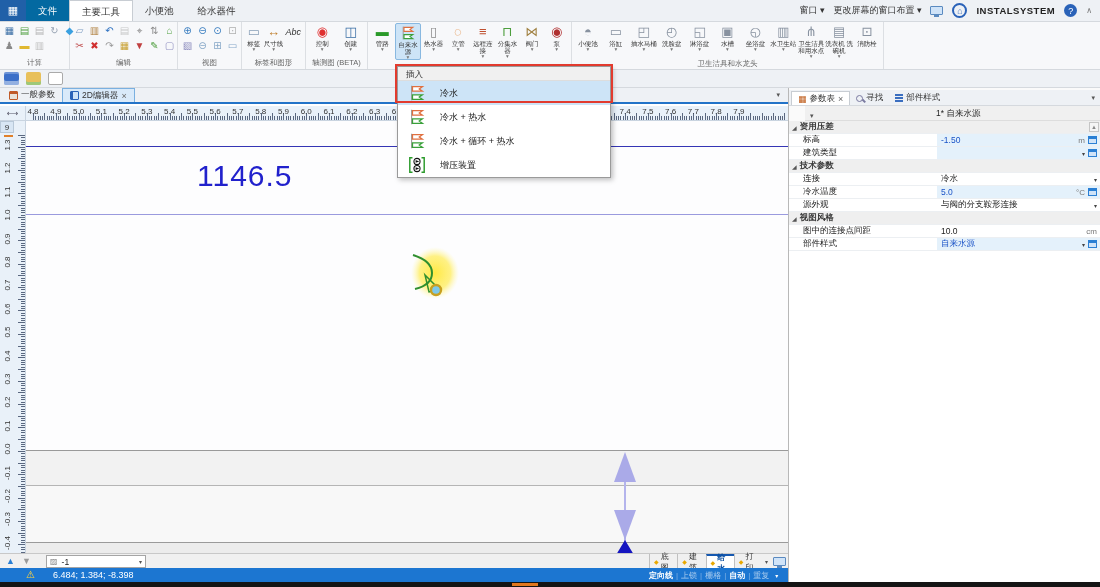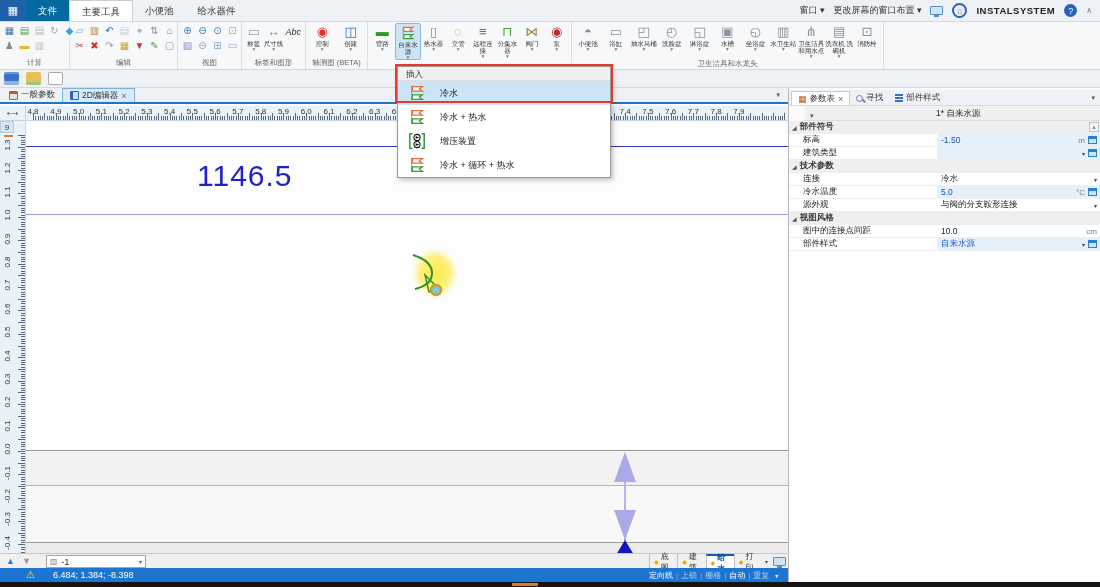--- a/index.html
+++ b/index.html
@@ -96,21 +96,21 @@
   .vtab .dia{color:#e8a800;font-size:6px;}
   .vtab.active{background:#fff;border-top:2px solid #1558b0;color:#0b4fa0;font-weight:bold;}
   .vt-caret{display:flex;align-items:center;padding:0 3px;font-size:6px;color:#555;}
   .vt-mon{display:flex;align-items:center;padding:0 2px;}
 
   .statusbar{position:absolute;left:0;top:480px;width:788px;height:14px;background:#1c76d1;color:#fff;display:flex;align-items:center;}
   .warnic{margin-left:26px;color:#ffd23e;font-size:10px;line-height:10px;}
   .coords{margin-left:18px;font-size:9px;}
   .modes{position:absolute;left:649px;display:flex;align-items:center;gap:3px;font-size:8px;}
   .mode{color:#a8cbee;}
-  .mode.on{color:#fff;font-weight:normal;}
+  .mode.on{color:#fff;font-weight:bold;}
   .msep{color:#7fb0e4;}
   .modes .mcaret{color:#fff;font-size:6px;margin-left:3px;}
 
   
   .panel{position:absolute;left:788px;top:88px;width:312px;height:494px;background:#fafafa;border-left:1px solid #b8b8b8;}
   .ptabs{position:absolute;left:0;top:2px;width:312px;height:16px;background:#eef1f5;border-bottom:1px solid #d5d9de;display:flex;align-items:flex-end;padding-left:2px;}
   .ptab{display:flex;align-items:center;gap:3px;height:14px;padding:0 6px;font-size:8.5px;color:#333;}
   .ptab.active{background:#fff;border:1px solid #c8cdd3;border-bottom:none;}
   .ptab .ticon{font-size:9px;}
   .icon-mag{width:7px;height:7px;border:1.5px solid #7a7aa0;border-radius:50%;position:relative;display:inline-block;}
@@ -573,21 +573,21 @@
         <span class="pt-caret">▾</span>
       </div>
     <div class="phead">
       <span class="ph-caret">▾</span>
       <span class="ph-title">1* 自来水源</span>
       <span style="width:14px"></span>
     </div>
     <div class="pgrid" id="pgrid">
         <div class="prow sect">
           <span class="exp">◢</span>
-          <span>部件符号</span>
+          <span>资用压差</span>
           <span class="scrollup">▲</span>
         </div>
         <div class="prow">
           <div class="plabel">标高</div>
           <div class="pvalue vblue">-1.50</div>
           <div class="punit bgblue">
             <span class="unit">m</span>
             <span class="winicon"></span>
           </div>
         </div>
@@ -655,30 +655,30 @@
         </svg>
         <span>冷水</span>
       </div>
       <div class="mitem">
         <svg class="micon ic-flags">
           <use href="#sym-flags"></use>
         </svg>
         <span>冷水 + 热水</span>
       </div>
       <div class="mitem">
+        <svg class="micon ic-flags">
+          <use href="#sym-flags"></use>
+        </svg>
+        <span>冷水 + 循环 + 热水</span>
+      </div>
+      <div class="mitem">
         <svg class="micon ic-pump">
           <use href="#sym-pump"></use>
         </svg>
         <span>增压装置</span>
       </div>
-      <div class="mitem">
-        <svg class="micon ic-flags">
-          <use href="#sym-flags"></use>
-        </svg>
-        <span>冷水 + 循环 + 热水</span>
-      </div>
     </div>
   <div class="redbox"></div>
 
   <div class="blackbar">
       <span class="orangeseg"></span>
     </div>
 </div>
 
 </body></html>

